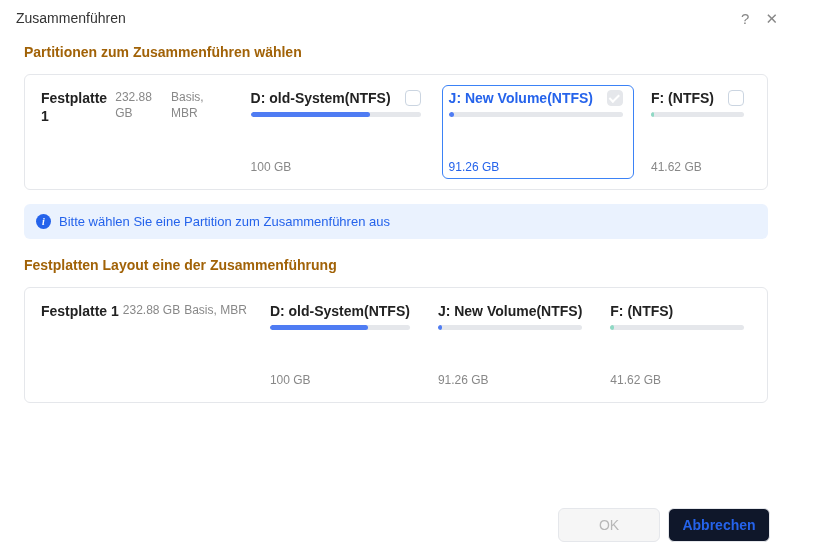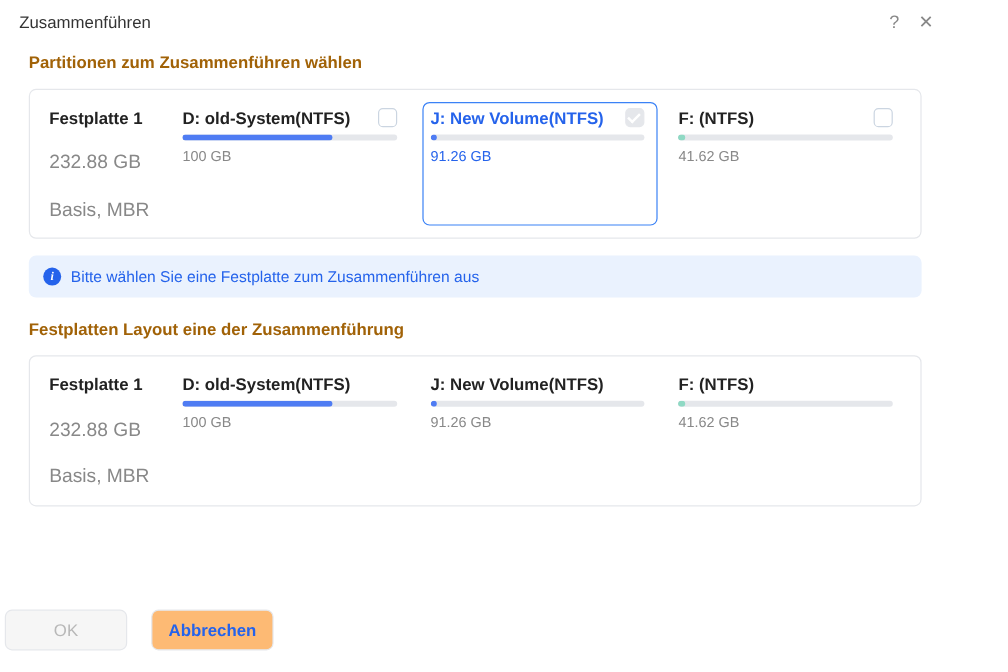--- a/index.html
+++ b/index.html
@@ -20,23 +20,23 @@
   .titlebar h1 { font-size: 14px; font-weight: 400; color: #333; }
   .titlebar-icons { display: flex; gap: 16px; align-items: center; }
   .titlebar-icons span { color: #888; font-size: 15px; cursor: pointer; line-height: 1; }
   .content { flex: 1; padding: 4px 24px 12px; display: flex; flex-direction: column; gap: 14px; }
   .section-heading { font-size: 14px; font-weight: 700; color: #a16207; margin-top: 4px; }
   .panel {
     border: 1px solid #e5e7eb; border-radius: 6px; background: #fff;
     display: flex; align-items: stretch;
     padding: 10px 0;
   }
-  .disk-col { padding: 4px 16px 2px; min-width: 120px; display:flex; flex-direction:column; gap:18px; }
+  .disk-col { padding: 4px 16px 2px; min-width: 120px; display:flex; flex-direction:row; gap:4px; }
   .disk-name { font-weight: 700; font-size: 14px; color: #222; line-height:1.3; }
-  .disk-sub { font-size: 16px; color: #888; line-height:1.35; }
+  .disk-sub { font-size: 12px; color: #888; line-height:1.35; }
   .parts { flex: 1; display: flex; gap: 10px; padding-right: 12px; }
   .part {
     flex: 1; border: 1.5px solid transparent; border-radius: 6px;
     padding: 4px 10px 4px 6px; position: relative;
     display:flex; flex-direction:column; gap:6px;
   }
   .part.selected { border-color: #3b82f6; }
   .part-head { display:flex; align-items:center; justify-content:space-between; gap:14px; }
   .part-name { font-weight: 700; font-size: 14px; color: #222; white-space: nowrap; }
   .part.selected .part-name, .part.selected .part-size { color: #2563eb; }
@@ -49,34 +49,34 @@
     background: #e5e7eb; border-color: #e5e7eb;
   }
   .chk.checked::after {
     content:""; width:8px; height:4px; border-left:2px solid #fff; border-bottom:2px solid #fff;
     transform: rotate(-45deg) translateY(-1px);
   }
   .bar { height:5px; border-radius:3px; background:#e5e7eb; overflow:hidden; position:relative; }
   .bar-fill { height:100%; border-radius:3px; }
   .bar-fill.blue { background:#4f7cf3; }
   .bar-fill.teal { background:#8fd9c4; }
-  .part-size { font-size:12px; color:#888; }
+  .part-size { font-size:12px; color:#888;margin-top:37px; }
   .info-banner {
     background:#eaf2fe; border-radius:6px; display:flex; align-items:center;
     gap:8px; padding:10px 12px; color:#2563eb; font-size:13px;
   }
   .info-icon {
     width:15px; height:15px; border-radius:50%; background:#2563eb; color:#fff;
     display:inline-flex; align-items:center; justify-content:center; font-size:10px; font-weight:700;
     font-style: italic; font-family: Georgia, serif;
   }
-  .footer { display:flex; gap:20px; padding:14px 4px 18px; }
+  .footer { display:flex; justify-content:flex-end; gap:8px; padding:14px 22px 18px; }
   .btn {
     min-width:102px; height:34px; border-radius:6px; border:1px solid #e5e7eb;
-    background:#fdba74; font-size:14px; cursor:pointer;
+    background:#0f172a; font-size:14px; cursor:pointer;
   }
   .btn.ok { color:#b8b8b8; background:#f6f6f6; cursor:default; }
   .btn.cancel { color:#2563eb; font-weight:600; }
   .plain .part { border:1.5px solid transparent; }
 </style>
 </head>
 <body>
 
 <div class="window">
   <div class="titlebar">
@@ -125,21 +125,21 @@
           <div class="bar">
               <div class="bar-fill teal" style="width:3%"></div>
             </div>
           <div class="part-size">41.62 GB</div>
         </div>
       </div>
     </div>
 
     <div class="info-banner">
       <span class="info-icon">i</span>
-      <span>Bitte wählen Sie eine Festplatte zum Zusammenführen aus</span>
+      <span>Bitte wählen Sie eine Partition zum Zusammenführen aus</span>
     </div>
 
     <div class="section-heading">Festplatten Layout eine der Zusammenführung</div>
 
     <div class="panel plain">
       <div class="disk-col">
         <div class="disk-name">Festplatte 1</div>
         <div class="disk-sub">232.88 GB</div>
         <div class="disk-sub">Basis, MBR</div>
       </div>

